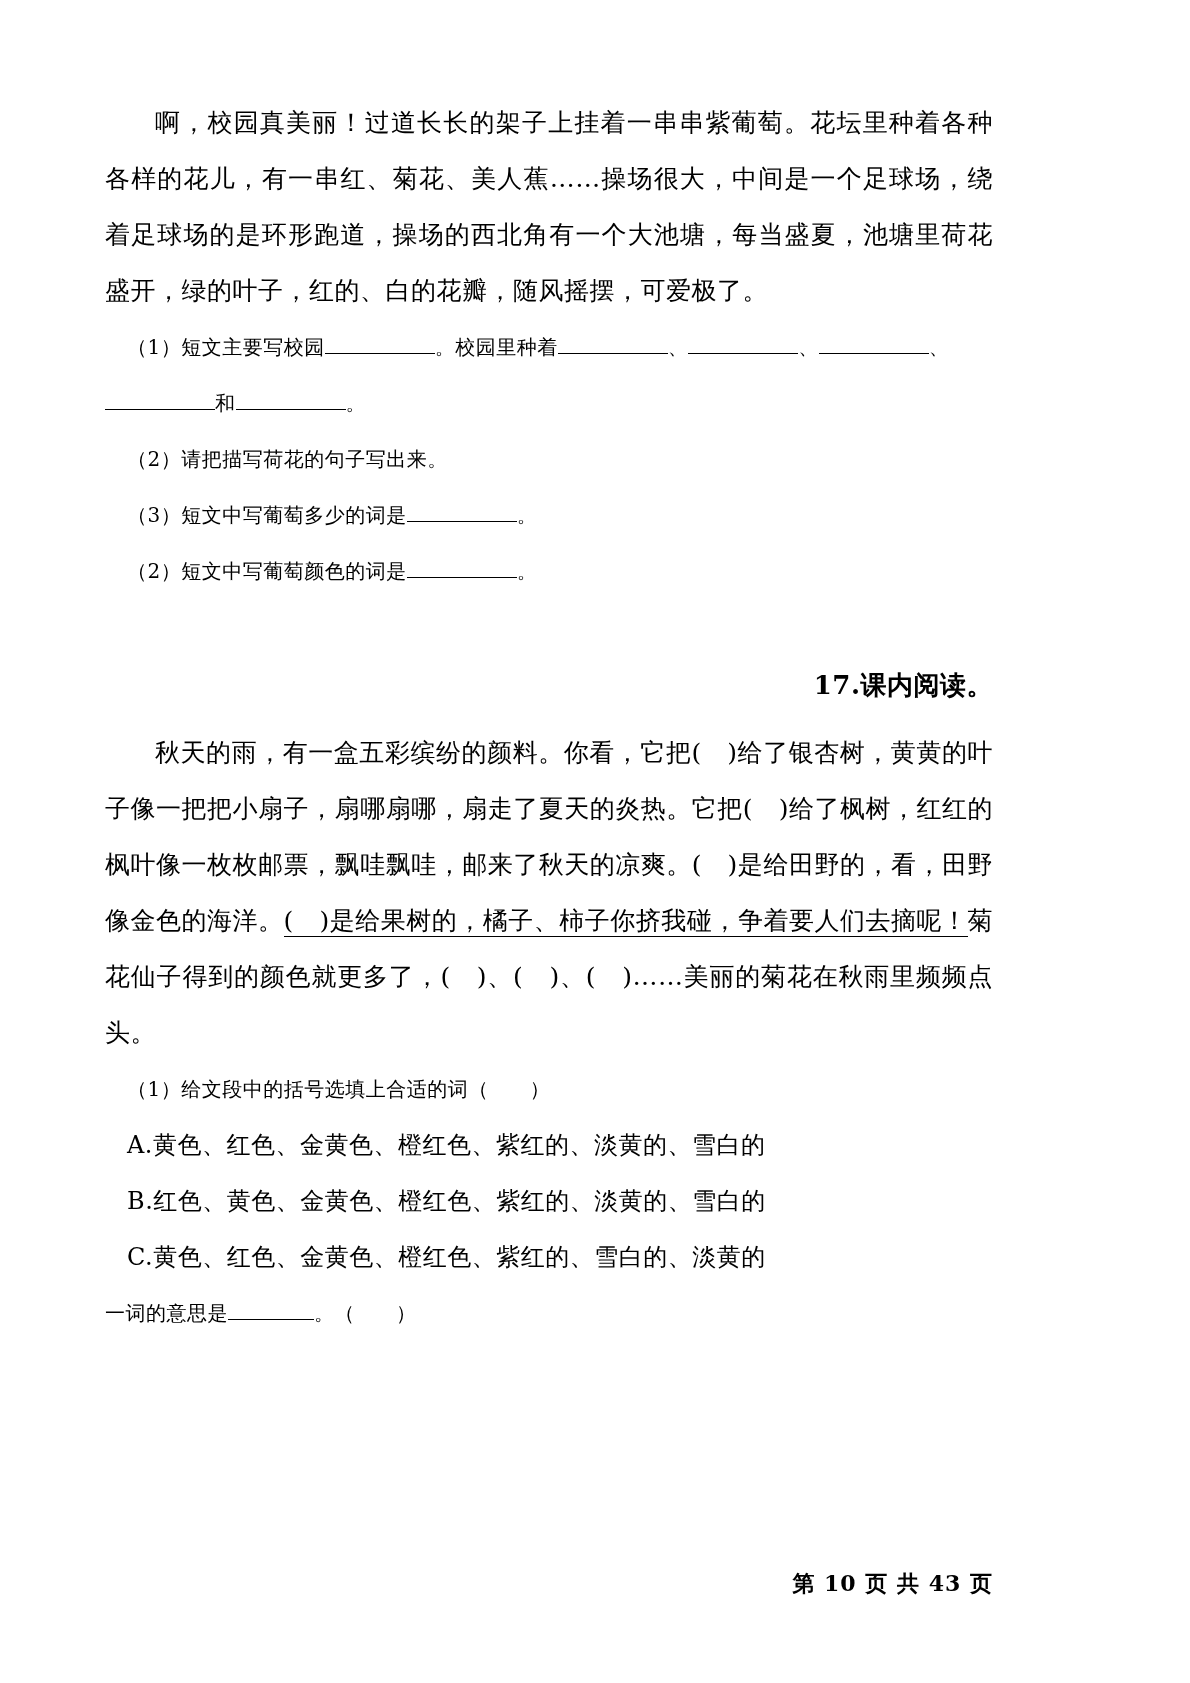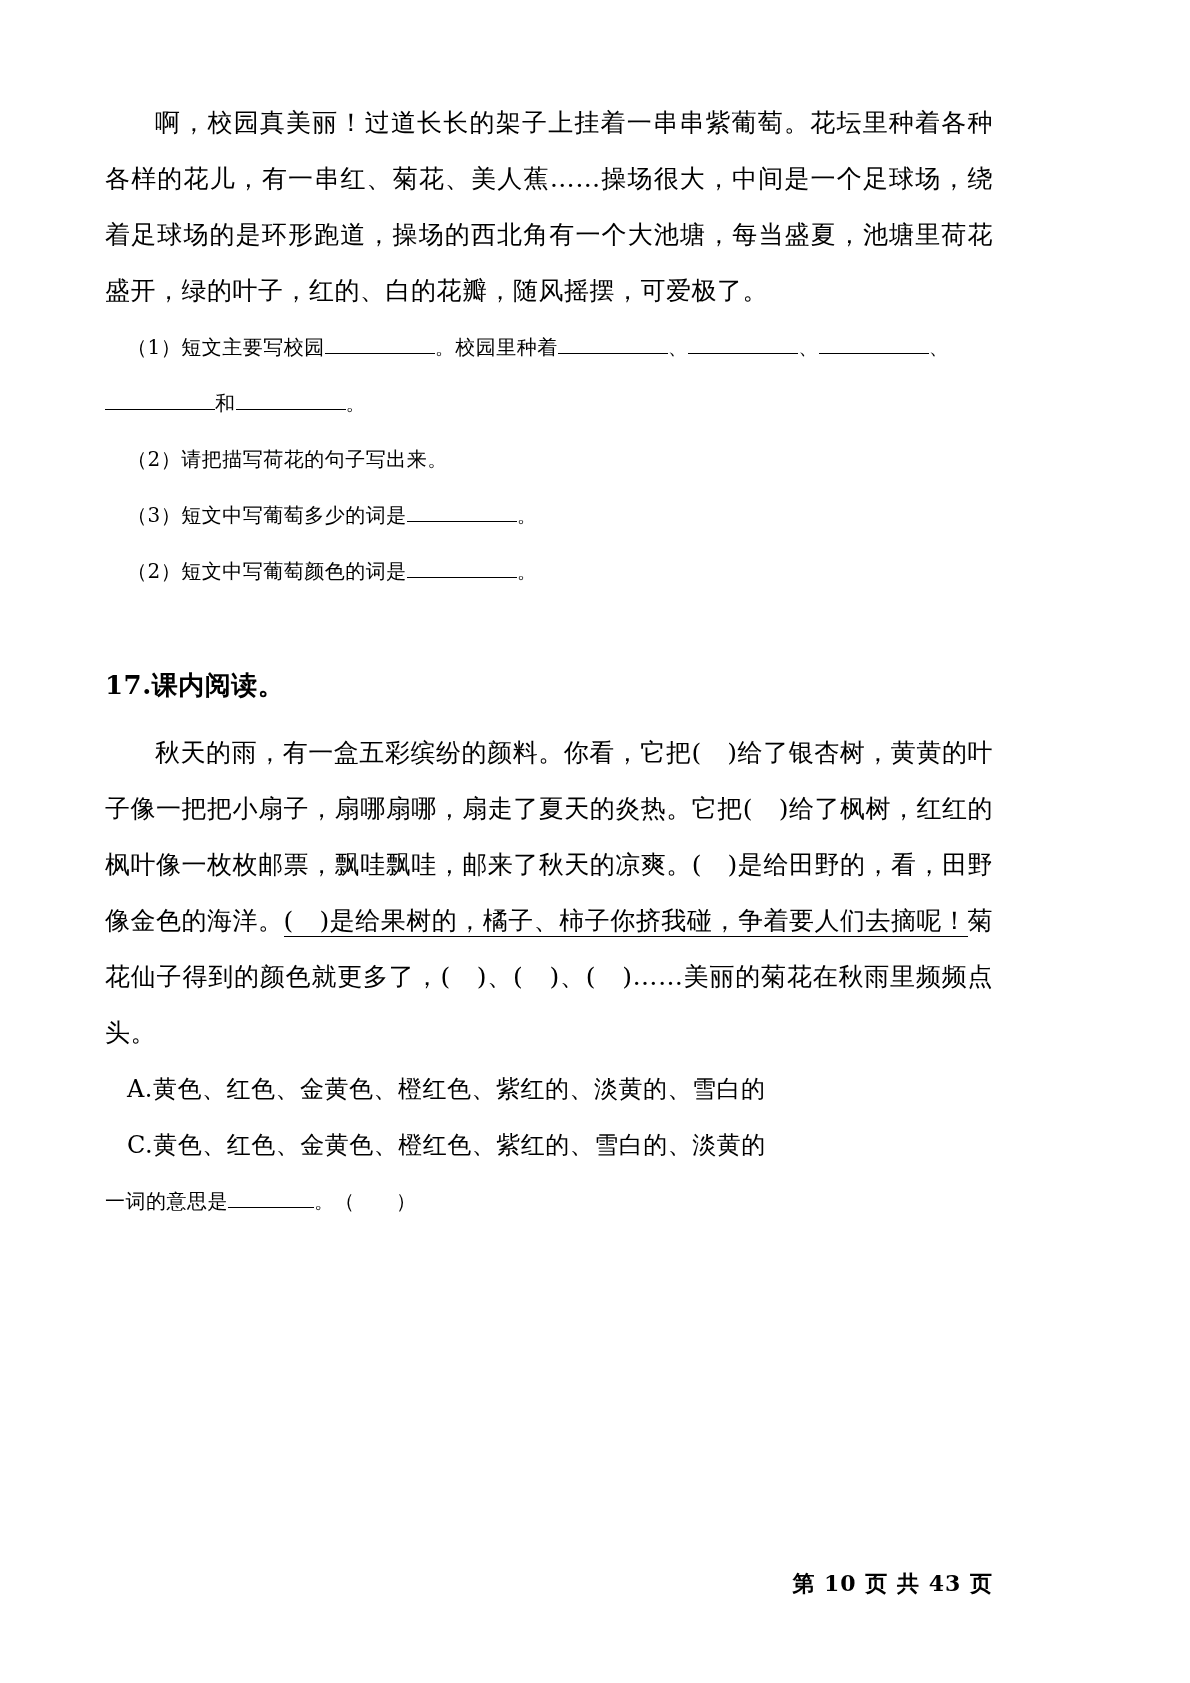--- a/index.html
+++ b/index.html
@@ -49,20 +49,21 @@
     vertical-align: baseline;
   }
   .b-lg { width: 110px; }
   .b-sm { width: 86px; }
   .section-title {
     font-size: 26px;
     font-weight: bold;
     line-height: 48px;
     margin: 0;
     letter-spacing: 0.5px;
+    text-align: right;
   }
   .gap-big { height: 62px; }
   .gap-small { height: 16px; }
   .underline-run {
     border-bottom: 1.5px solid #000;
     padding-bottom: 1px;
   }
   .opt-line {
     font-size: 24px;
     line-height: 56px;
@@ -108,22 +109,24 @@
   </p>
 
   <div class="gap-big"></div>
 
   <p class="section-title">17.课内阅读。</p>
 
   <div class="gap-small"></div>
 
   <p class="para indent"><span>秋天的雨，有一盒五彩缤纷的颜料。你看，它把(　)给了银杏树，黄黄的叶子像一把把小扇子，扇哪扇哪，扇走了夏天的炎热。它把(　)给了枫树，红红的枫叶像一枚枚邮票，飘哇飘哇，邮来了秋天的凉爽。(　)是给田野的，看，田野像金色的海洋。</span><span class="underline-run">(　)是给果树的，橘子、柿子你挤我碰，争着要人们去摘呢！</span><span>菊花仙子得到的颜色就更多了，(　)、(　)、(　)……美丽的菊花在秋雨里频频点头。</span></p>
 
+  <p class="q-line">（1）给文段中的括号选填上合适的词（　　）</p>
 
   <p class="opt-line">A.黄色、红色、金黄色、橙红色、紫红的、淡黄的、雪白的</p>
+  <p class="opt-line">B.红色、黄色、金黄色、橙红色、紫红的、淡黄的、雪白的</p>
   <p class="opt-line">C.黄色、红色、金黄色、橙红色、紫红的、雪白的、淡黄的</p>
 
   <p class="q-line cont">
     <span>一词的意思是</span><span class="blank b-sm"></span><span>。（　　）</span>
   </p>
 
   <div class="footer">
     <span>第</span>
     <span class="num">10</span>
     <span>页 共</span>

